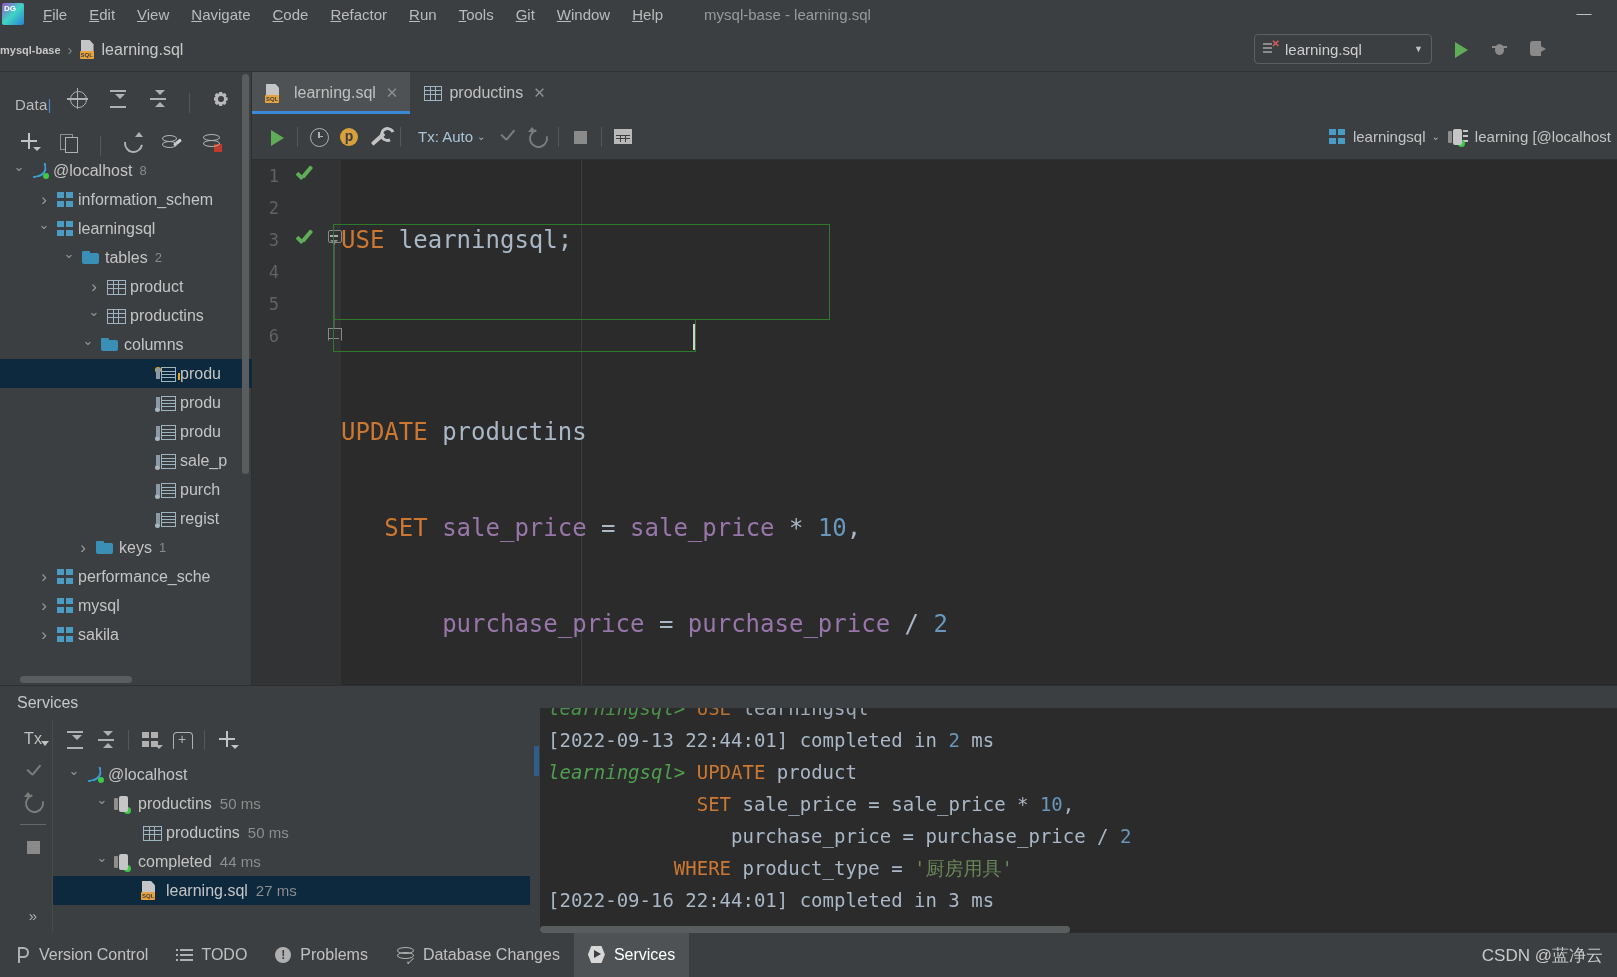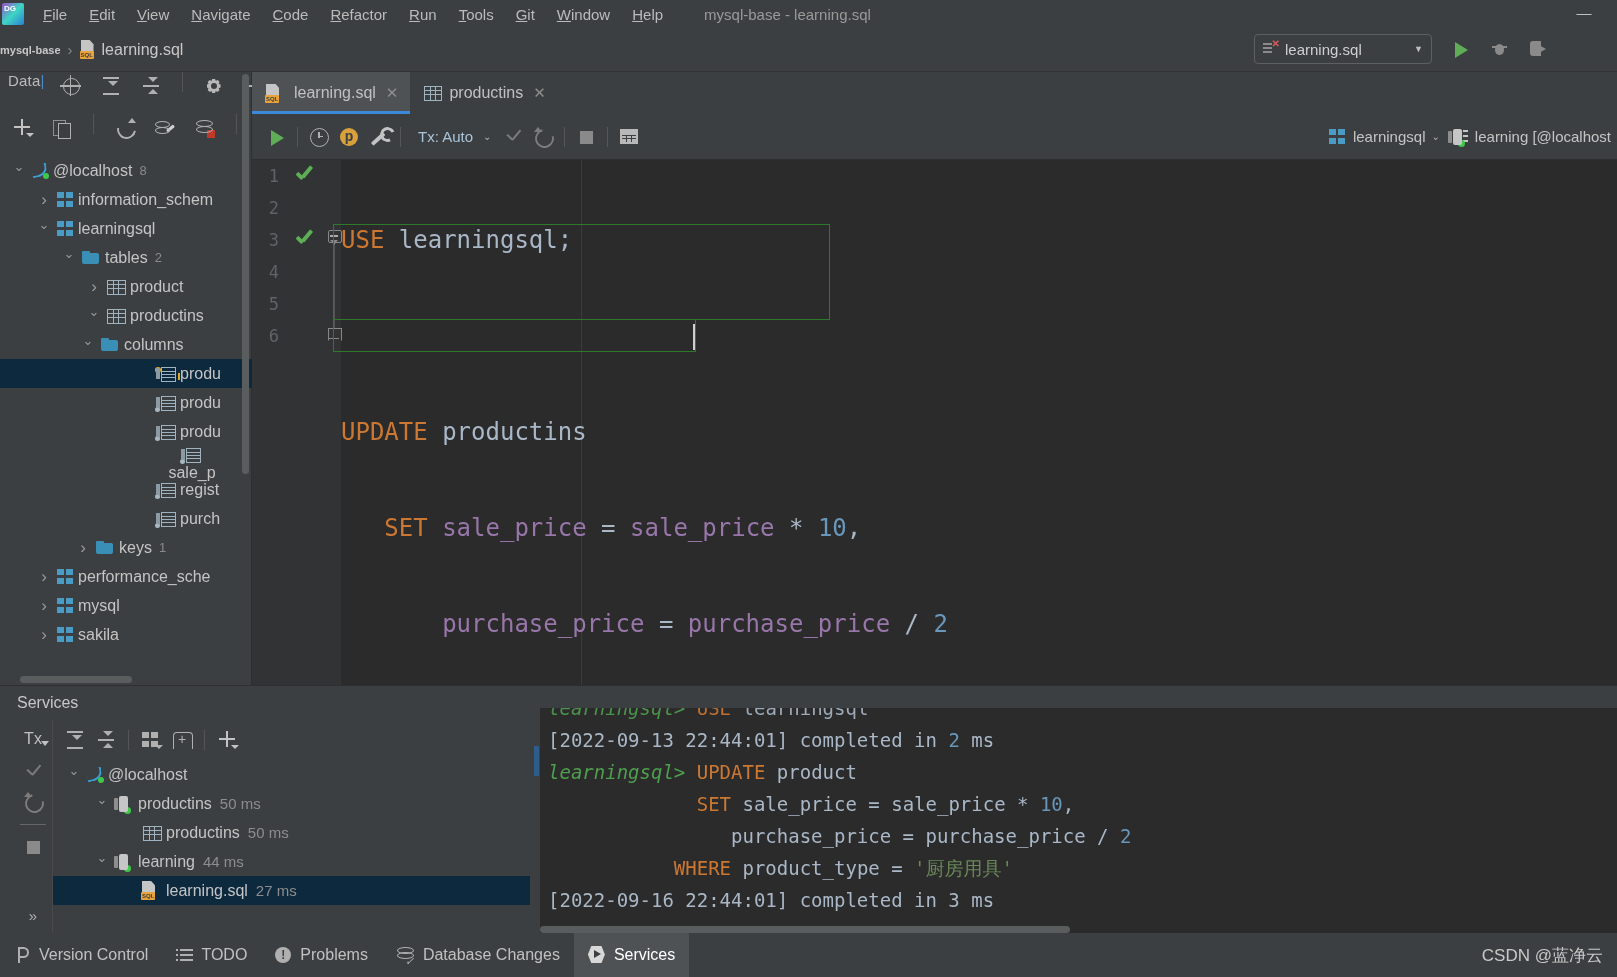--- a/index.html
+++ b/index.html
@@ -102,21 +102,21 @@
     border-left: 7px solid #8a8a8a; border-top: 4px solid transparent;
     border-bottom: 4px solid transparent;
   }
 
   
   .dbpanel {
     position: absolute; top: 72px; left: 0; width: 252px; height: 613px;
     background: #3c3f41; border-right: 1px solid #2f2f2f;
   }
   .db-head {
-    height: 42px; display: flex; align-items: flex-start; gap: 12px; padding-left: 8px;
+    height: 42px; display: flex; align-items: flex-end; gap: 12px; padding-left: 15px;
     border-bottom: 1px solid #3c3f41;
   }
   .db-title { font-size: 15px; color: #bbbbbb; letter-spacing: .2px; }
   .db-title .cursor-bar { color: #4a88c7; }
   .ic { width: 28px; height: 28px; position: relative; flex: none; cursor: default; }
   .ic-sep { width: 1px; height: 20px; background: #555; margin: 0 5px; flex: none; }
 
   .ic-target::before {
     content: ""; position: absolute; left: 6px; top: 6px; width: 15px; height: 15px;
     border: 1.6px solid #b0b0b0; border-radius: 50%;
@@ -372,21 +372,21 @@
   .ic-wrench::before {
     content: ""; position: absolute; left: 5px; top: 14px; width: 16px; height: 3.6px;
     background: #c3c3c3; transform: rotate(-42deg); border-radius: 1px;
   }
   .ic-wrench::after {
     content: ""; position: absolute; left: 15px; top: 4px; width: 9px; height: 9px;
     border: 3px solid #c3c3c3; border-radius: 50%; border-right-color: transparent;
     transform: rotate(20deg);
   }
   .tx-auto {
-    display: flex; align-items: center; gap: 10px; font-size: 15px; color: #a9c4d8;
+    display: flex; align-items: center; gap: 4px; font-size: 15px; color: #a9c4d8;
     margin: 0 6px 0 10px; cursor: default;
   }
   .tx-caret { color: #b0b0b0; font-size: 10px; }
   .ic-check::before {
     content: ""; position: absolute; left: 7px; top: 13px; width: 7px; height: 2.4px;
     background: #7c7c7c; transform: rotate(45deg);
   }
   .ic-check::after {
     content: ""; position: absolute; left: 11px; top: 11px; width: 13px; height: 2.4px;
     background: #7c7c7c; transform: rotate(-50deg);
@@ -794,40 +794,40 @@
           </span>
           <span class="tlabel">produ</span>
         </div>
         <div class="trow" style="padding-left: 133px;">
           <span class="chev"></span>
           <span class="col-ico dot">
             <i></i>
           </span>
           <span class="tlabel">produ</span>
         </div>
-        <div class="trow" style="padding-left: 133px; flex-direction: column;">
+        <div class="trow" style="padding-left: 133px;">
           <span class="chev"></span>
           <span class="col-ico dot">
             <i></i>
           </span>
           <span class="tlabel">sale_p</span>
+        </div>
+        <div class="trow" style="padding-left: 133px;">
+          <span class="chev"></span>
+          <span class="col-ico dot">
+            <i></i>
+          </span>
+          <span class="tlabel">purch</span>
         </div>
         <div class="trow" style="padding-left: 133px;">
           <span class="chev"></span>
           <span class="col-ico dot">
             <i></i>
           </span>
           <span class="tlabel">regist</span>
-        </div>
-        <div class="trow" style="padding-left: 133px;">
-          <span class="chev"></span>
-          <span class="col-ico dot">
-            <i></i>
-          </span>
-          <span class="tlabel">purch</span>
         </div>
         <div class="trow" style="padding-left: 72px;">
           <span class="chev right"></span>
           <span class="folder-ico"></span>
           <span class="tlabel">keys</span>
           <span class="tcount">1</span>
         </div>
         <div class="trow" style="padding-left: 33px;">
           <span class="chev right"></span>
           <span class="schema-ico"></span>
@@ -987,21 +987,21 @@
           <span class="chev"></span>
           <span class="table-ico"></span>
           <span class="tlabel">productins</span>
           <span class="stime">50 ms</span>
         </div>
         <div class="srow" style="padding-left: 38px;">
           <span class="chev down"></span>
           <span class="conn-ico">
             <u></u>
           </span>
-          <span class="tlabel">learning</span>
+          <span class="tlabel">completed</span>
           <span class="stime">44 ms</span>
         </div>
         <div class="srow sel" style="padding-left: 66px;">
           <span class="chev"></span>
           <span class="sqlfile-icon"></span>
           <span class="tlabel">learning.sql</span>
           <span class="stime">27 ms</span>
         </div>
       </div>
 

